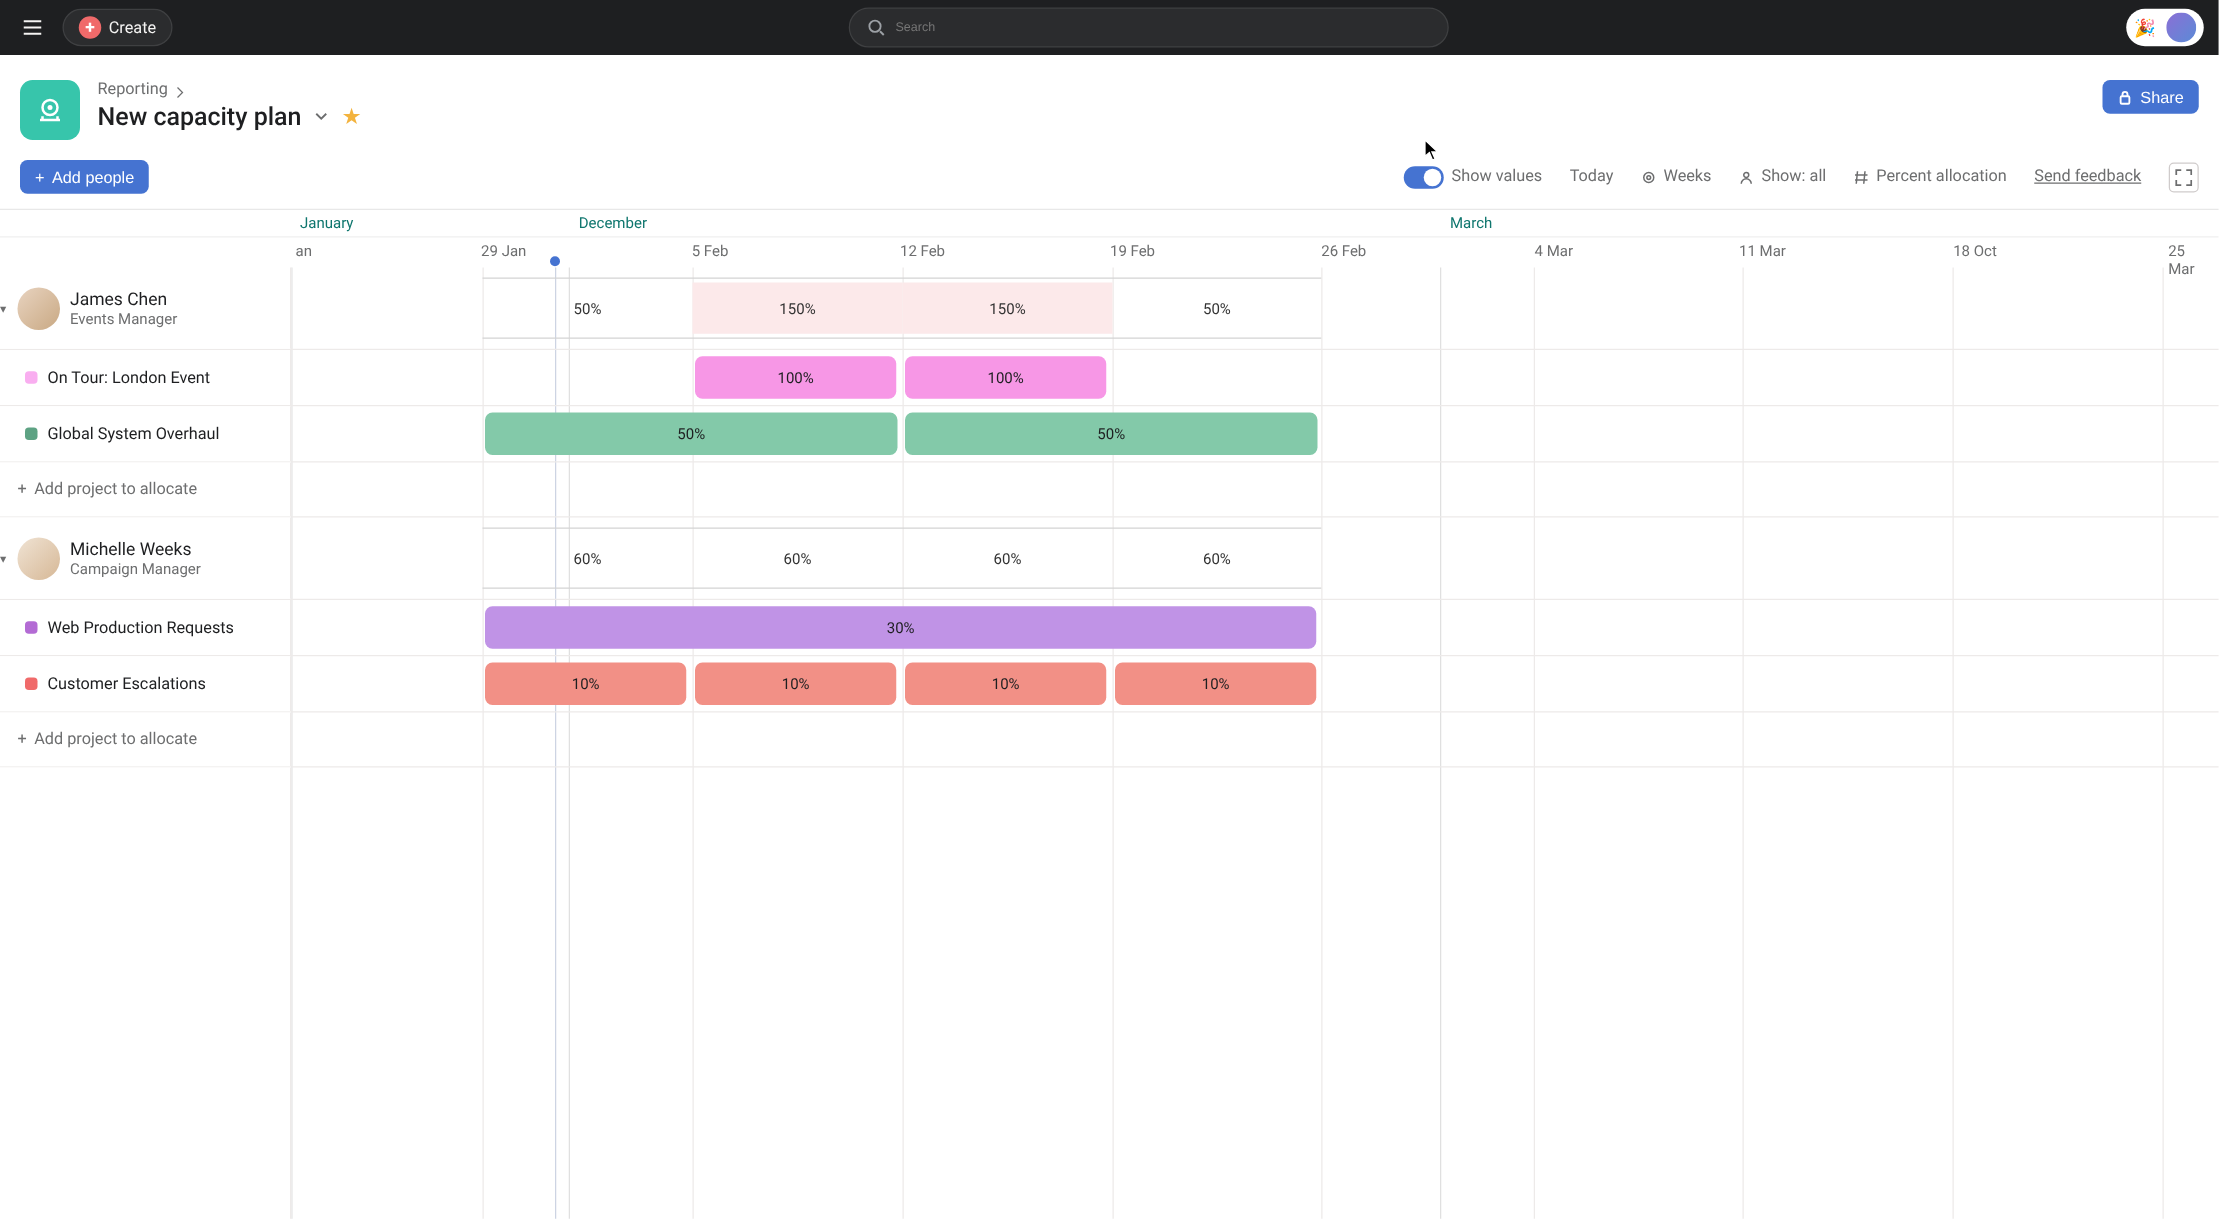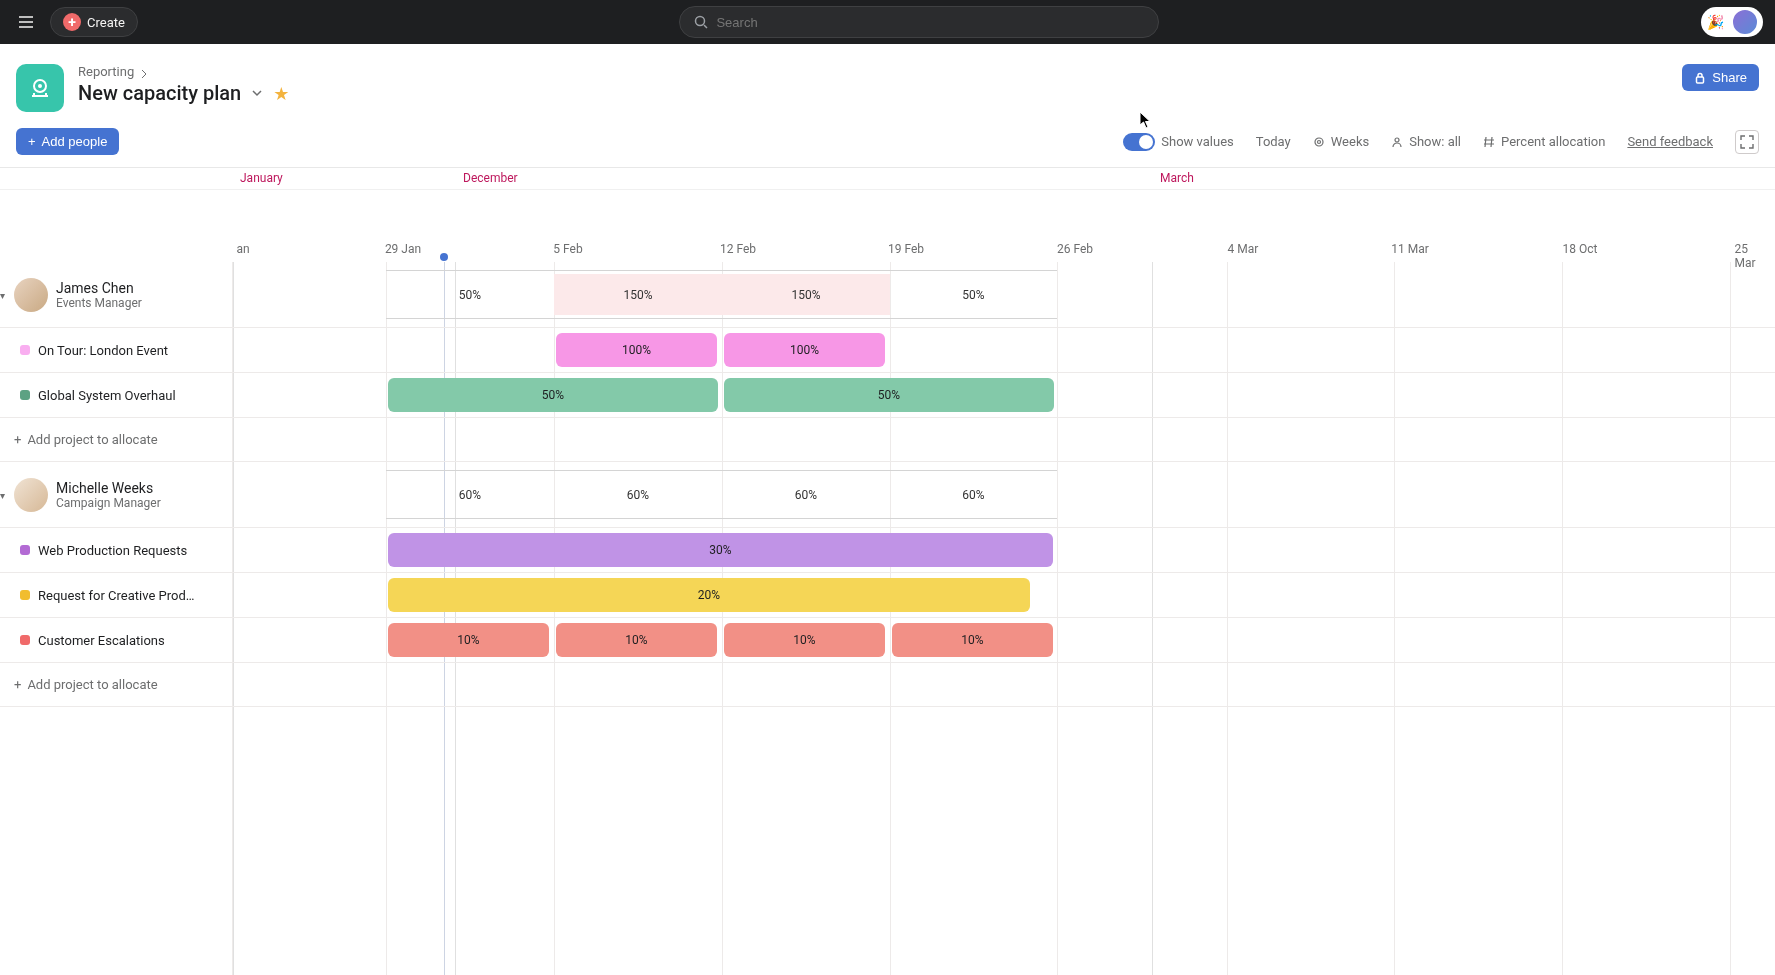--- a/index.html
+++ b/index.html
@@ -6,21 +6,21 @@
   body { font-family: -apple-system, BlinkMacSystemFont, "Segoe UI", Roboto, Helvetica, Arial, sans-serif; font-size: 13px; color: #1e1f21; background: #fff; width: 1775px; height: 975px; overflow: hidden; }
 
   
   .topbar { height: 44px; background: #1e1f21; display: flex; align-items: center; padding: 0 12px; gap: 10px; }
   .hamburger { width: 28px; height: 28px; display:flex; align-items:center; justify-content:center; border-radius: 6px; cursor:pointer; }
   .hamburger svg { stroke: #f5f4f3; }
   .create-btn { display:flex; align-items:center; gap:6px; background:#2b2c2e; color:#f5f4f3; padding: 5px 12px; border-radius: 16px; border: 1px solid #3f4042; cursor:pointer; font-size:13px; }
   .create-plus { width:18px; height:18px; background:#f06a6a; border-radius: 50%; display:flex; align-items:center; justify-content:center; color:#fff; font-weight:bold; font-size:14px; }
   .search-wrap { flex:1; display:flex; justify-content:center; }
   .search { width: 480px; height: 32px; background:#2b2c2e; border:1px solid #3f4042; border-radius: 16px; display:flex; align-items:center; padding: 0 14px; gap:8px; color:#9ca0a5; }
-  .search input { background:transparent; border:none; outline:none; color:#f5f4f3; font-size:13px; flex:1; }
+  .search input { background:transparent; border:none; outline:none; color:#f5f4f3; font-size:10px; flex:1; }
   .topbar-right { display:flex; align-items:center; gap:8px; }
   .pill { height: 30px; border-radius: 30px; background:#fff; display:flex; align-items:center; padding: 0 4px; gap:4px; }
   .pill-inner { width:22px; height:22px; border-radius:50%; display:flex; align-items:center; justify-content:center; font-size:14px;}
   .avatar { width:28px; height:28px; border-radius:50%; background: linear-gradient(135deg,#8b6fd6,#5b8bd6); border:2px solid #fff; }
 
   
   .header { padding: 20px 16px 8px 16px; display:flex; align-items:flex-start; justify-content:space-between; }
   .header-left { display:flex; gap:14px; }
   .app-icon { width:48px; height:48px; background:#37c5ab; border-radius:10px; display:flex; align-items:center; justify-content:center; }
   .app-icon svg { stroke:#fff; }
@@ -36,23 +36,23 @@
   .add-people-btn { background:#4573d1; color:#fff; padding:6px 12px; border-radius:6px; display:flex; align-items:center; gap:6px; font-size:13px; cursor:pointer; border:none; }
   .toolbar-right { display:flex; align-items:center; gap:22px; color:#6d6e6f; font-size:13px; }
   .toolbar-item { display:flex; align-items:center; gap:6px; cursor:pointer; }
   .toggle { width:32px; height:18px; border-radius:18px; background:#4573d1; position:relative; }
   .toggle::after { content:""; position:absolute; width:14px; height:14px; background:#fff; border-radius:50%; top:2px; right:2px; }
   .link { color:#6d6e6f; text-decoration: underline; cursor:pointer; }
   .fs-icon { width:24px; height:24px; border:1px solid #cfcbcb; border-radius:4px; display:flex; align-items:center; justify-content:center; }
 
   
   .timeline { border-top:1px solid #e8e8e8; position:relative; }
-  .month-row { height: 22px; display:flex; position:relative; padding-left:233px; color:#be185d; font-size:12px; border-bottom: 1px solid #f0f0f0;}
+  .month-row { height: 22px; display:flex; position:relative; padding-left:233px; color:#0f766e; font-size:12px; border-bottom: 1px solid #f0f0f0;}
   .month-label { position:absolute; top:3px; }
-  .date-row { height: 24px; position:relative; padding-left:120px; color:#6d6e6f; font-size:12px;margin-top:48px;}
+  .date-row { height: 24px; position:relative; padding-left:120px; color:#6d6e6f; font-size:12px;}
   .date-label { position:absolute; top:4px; transform: translateX(-50%);}
   .today-dot { position:absolute; width:8px; height:8px; background:#4573d1; border-radius:50%; top: 15px; transform: translateX(-50%);}
 
   .grid-area { position:relative; }
   .vlines { position:absolute; top:0; bottom:0; left:0; right:0; pointer-events:none; }
   .vline { position:absolute; top:0; bottom:0; width:1px; background:#edeae9; }
   .vline.strong { background:#e0e0e0; }
   .today-line { position:absolute; top:0; bottom:0; width:1px; background: #cdd4e3; }
 
   .rows { position:relative; }
@@ -308,29 +308,20 @@
       <div class="row-side">
         <span class="proj-dot c-purple-dot"></span>
         <span class="proj-name">Web Production Requests</span>
       </div>
       <div class="row-body">
             <div class="bar" style="left: 155px; width: 665px; background: rgb(192, 147, 230);">30%</div>
           </div>
     </div>
         <div class="row project">
       <div class="row-side">
-        <span class="proj-dot c-yellow-dot"></span>
-        <span class="proj-name">Request for Creative Prod…</span>
-      </div>
-      <div class="row-body">
-            <div class="bar" style="left: 155px; width: 642px; background: rgb(245, 214, 86);">20%</div>
-          </div>
-    </div>
-        <div class="row project">
-      <div class="row-side">
         <span class="proj-dot c-red-dot"></span>
         <span class="proj-name">Customer Escalations</span>
       </div>
       <div class="row-body">
             <div class="bar" style="left: 155px; width: 161px; background: rgb(242, 144, 134);">10%</div>
             <div class="bar" style="left: 323px; width: 161px; background: rgb(242, 144, 134);">10%</div>
             <div class="bar" style="left: 491px; width: 161px; background: rgb(242, 144, 134);">10%</div>
             <div class="bar" style="left: 659px; width: 161px; background: rgb(242, 144, 134);">10%</div>
           </div>
     </div>

